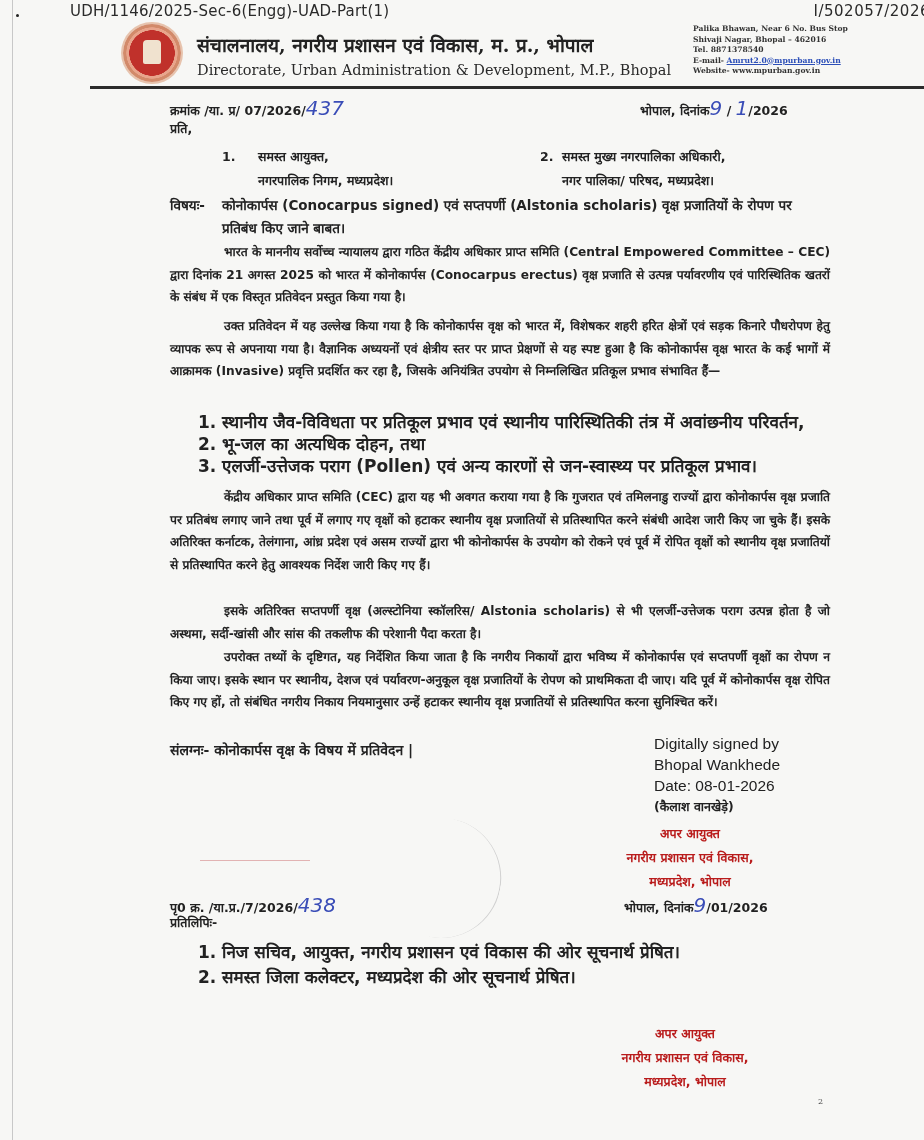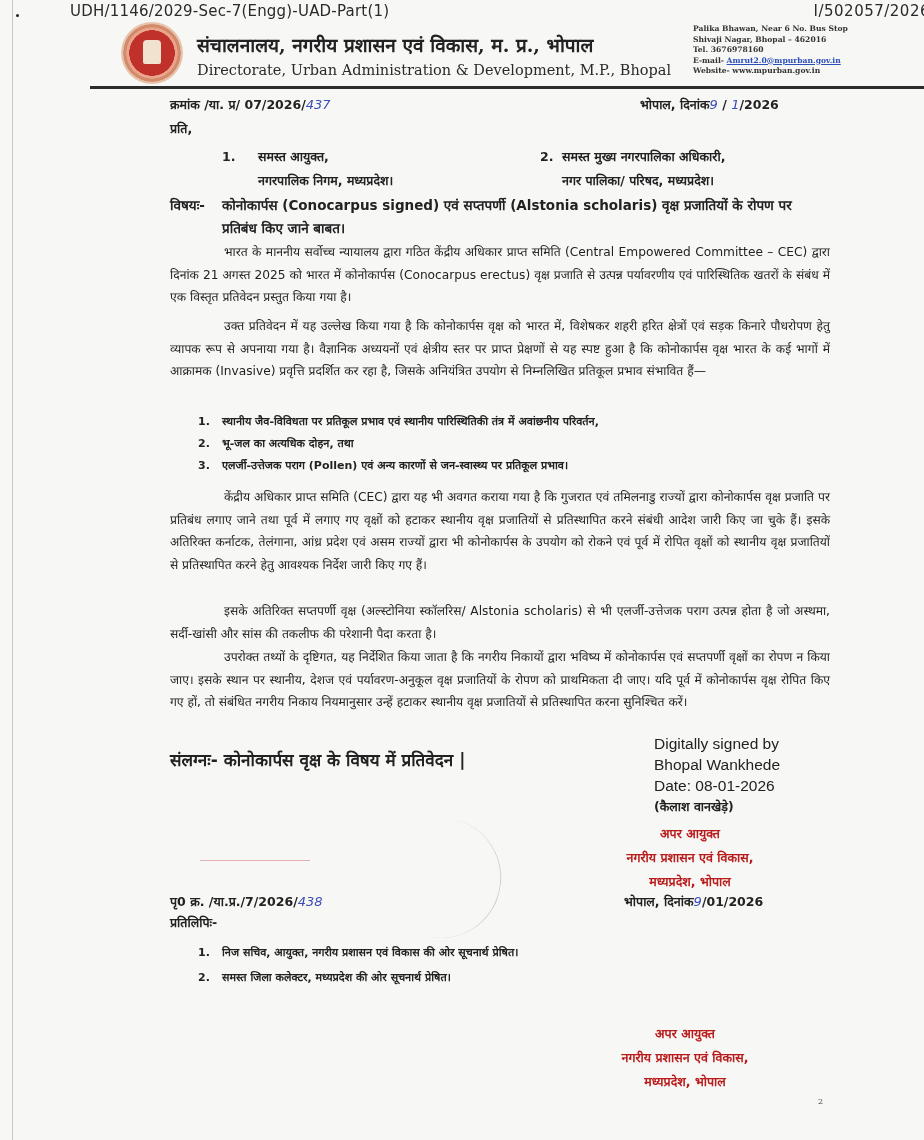--- a/index.html
+++ b/index.html
@@ -20,52 +20,52 @@
     box-shadow: 0 0 0 2px #e7c3ad; }
   .logo-inner { position: absolute; left: 20px; top: 16px; width: 18px; height: 24px; background: #f0e2cf; border-radius: 4px 4px 2px 2px; }
 
   .hdr-hi { position: absolute; left: 197px; top: 32px; font-family: "DejaVu Serif", serif; font-size: 19px; font-weight: bold; color: #222; white-space: nowrap; }
   .hdr-en { position: absolute; left: 197px; top: 62px; font-family: "DejaVu Serif", serif; font-size: 14.5px; font-weight: normal; color: #2a2a2a; white-space: nowrap; }
   .addr { position: absolute; left: 693px; top: 24px; font-family: "DejaVu Serif", serif; font-size: 7.6px; font-weight: bold; line-height: 10.5px; color: #333; }
   .addr .mail { color: #2c4fb8; text-decoration: underline; }
   .rule { position: absolute; left: 90px; right: 0; top: 86px; height: 3px; background: #2b2b2b; }
 
   .t { position: absolute; font-size: 12.5px; font-weight: bold; white-space: nowrap; color: #222; }
-  .hand { font-family: "DejaVu Sans", sans-serif; font-style: italic; font-weight: normal; color: #3a4db7; font-size: 13px; text-align: right; }
-  .para { position: absolute; left: 170px; width: 660px; font-size: 12.2px; font-weight: normal; line-height: 22.7px; text-align: justify; color: #222; }
+  .hand { font-family: "DejaVu Sans", sans-serif; font-style: italic; font-weight: normal; color: #3a4db7; font-size: 20px; text-align: right; }
+  .para { position: absolute; left: 170px; width: 660px; font-size: 12.2px; font-weight: bold; line-height: 22.7px; text-align: justify; color: #222; }
   .indent { text-indent: 54px; }
   .subject { position: absolute; left: 170px; top: 194px; width: 640px; font-size: 13.5px; font-weight: bold; line-height: 23px; color: #222; }
   .subject .lbl { display: inline-block; width: 52px; }
   .subject .cont { padding-left: 52px; display: block; }
-  .list { position: absolute; left: 198px; font-size: 11px; font-weight: bold; line-height: 22px; color: #222; }
+  .list { position: absolute; left: 198px; font-size: 17px; font-weight: bold; line-height: 22px; color: #222; }
   .list .n { display: inline-block; width: 24px; }
   .sig { position: absolute; left: 654px; top: 733px; font-size: 15.5px; line-height: 21px; color: #222; font-family: "Liberation Sans", sans-serif; }
   .sig-hi { position: absolute; font-size: 12.5px; font-weight: bold; text-align: center; line-height: 24px; color: #b91c1c; }
   .pageno { position: absolute; left: 818px; top: 1097px; font-size: 8px; font-family: "DejaVu Serif", serif; color: #444; }
   .scratch { position: absolute; left: 200px; top: 860px; width: 110px; height: 1px; background: #e2b3b3; }
   .arc { position: absolute; left: 400px; top: 820px; width: 100px; height: 120px; border-right: 1px solid #cfcfcf; border-radius: 0 60px 60px 0; transform: rotate(12deg); }
 </style>
 </head>
 <body>
 
 <div class="page-edge"></div>
 <div class="dot"></div>
 
-<div class="file-ref">UDH/1146/2029-Sec-7(Engg)-UAD-Part(1)</div>
+<div class="file-ref">UDH/1146/2025-Sec-6(Engg)-UAD-Part(1)</div>
 <div class="file-ref-right">I/502057/2026</div>
 
 <div class="logo">
     <div class="logo-inner"></div>
   </div>
 <div class="hdr-hi">संचालनालय, नगरीय प्रशासन एवं विकास, म. प्र., भोपाल</div>
 <div class="hdr-en">Directorate, Urban Administration &amp; Development, M.P., Bhopal</div>
 <div class="addr">
   <div>Palika Bhawan, Near 6 No. Bus Stop</div>
   <div>Shivaji Nagar, Bhopal – 462016</div>
-  <div>Tel. 3676978160</div>
+  <div>Tel. 8871378540</div>
   <div><span>E-mail- </span><span class="mail">Amrut2.0@mpurban.gov.in</span></div>
   <div>Website-  www.mpurban.gov.in</div>
 </div>
 <div class="rule"></div>
 
 <div class="t" style="left:170px; top:96px;">
   <span>क्रमांक /या. प्र/ 07/2026/</span><span class="hand">437</span>
 </div>
 <div class="t" style="left:640px; top:96px;">
   <span>भोपाल, दिनांक</span><span class="hand">9</span> / <span class="hand">1</span><span>/2026</span>
@@ -92,21 +92,21 @@
 <div class="list" style="top:411px;">
   <div><span class="n">1.</span><span>स्थानीय जैव-विविधता पर प्रतिकूल प्रभाव एवं स्थानीय पारिस्थितिकी तंत्र में अवांछनीय परिवर्तन,</span></div>
   <div><span class="n">2.</span><span>भू-जल का अत्यधिक दोहन, तथा</span></div>
   <div><span class="n">3.</span><span>एलर्जी-उत्तेजक पराग (Pollen) एवं अन्य कारणों से जन-स्वास्थ्य पर प्रतिकूल प्रभाव।</span></div>
 </div>
 
 <div class="para indent" style="top:486px;">केंद्रीय अधिकार प्राप्त समिति (CEC) द्वारा यह भी अवगत कराया गया है कि गुजरात एवं तमिलनाडु राज्यों द्वारा कोनोकार्पस वृक्ष प्रजाति पर प्रतिबंध लगाए जाने तथा पूर्व में लगाए गए वृक्षों को हटाकर स्थानीय वृक्ष प्रजातियों से प्रतिस्थापित करने संबंधी आदेश जारी किए जा चुके हैं। इसके अतिरिक्त कर्नाटक, तेलंगाना, आंध्र प्रदेश एवं असम राज्यों द्वारा भी कोनोकार्पस के उपयोग को रोकने एवं पूर्व में रोपित वृक्षों को स्थानीय वृक्ष प्रजातियों से प्रतिस्थापित करने हेतु आवश्यक निर्देश जारी किए गए हैं।</div>
 <div class="para indent" style="top:600px;">इसके अतिरिक्त सप्तपर्णी वृक्ष (अल्स्टोनिया स्कॉलरिस/ Alstonia scholaris) से भी एलर्जी-उत्तेजक पराग उत्पन्न होता है जो अस्थमा, सर्दी-खांसी और सांस की तकलीफ की परेशानी पैदा करता है।</div>
 <div class="para indent" style="top:646px;">उपरोक्त तथ्यों के दृष्टिगत, यह निर्देशित किया जाता है कि नगरीय निकायों द्वारा भविष्य में कोनोकार्पस एवं सप्तपर्णी वृक्षों का रोपण न किया जाए। इसके स्थान पर स्थानीय, देशज एवं पर्यावरण-अनुकूल वृक्ष प्रजातियों के रोपण को प्राथमिकता दी जाए। यदि पूर्व में कोनोकार्पस वृक्ष रोपित किए गए हों, तो संबंधित नगरीय निकाय नियमानुसार उन्हें हटाकर स्थानीय वृक्ष प्रजातियों से प्रतिस्थापित करना सुनिश्चित करें।</div>
 
-<div class="t" style="left:170px; top:740px; font-size:17px;margin-top:8px;">संलग्नः- कोनोकार्पस वृक्ष के विषय में प्रतिवेदन |</div>
+<div class="t" style="left:170px; top:740px; font-size:14px;">संलग्नः- कोनोकार्पस वृक्ष के विषय में प्रतिवेदन |</div>
 
 <div class="sig">
   <div>Digitally signed by</div>
   <div>Bhopal Wankhede</div>
   <div>Date: 08-01-2026</div>
   <div style="font-size:12.5px; font-weight:bold; font-family:'DejaVu Sans',sans-serif;">(कैलाश वानखेड़े)</div>
 </div>
 <div class="sig-hi" style="left:590px; top:822px; width:200px;">
   <div>अपर आयुक्त</div>
   <div>नगरीय प्रशासन एवं विकास,</div>

